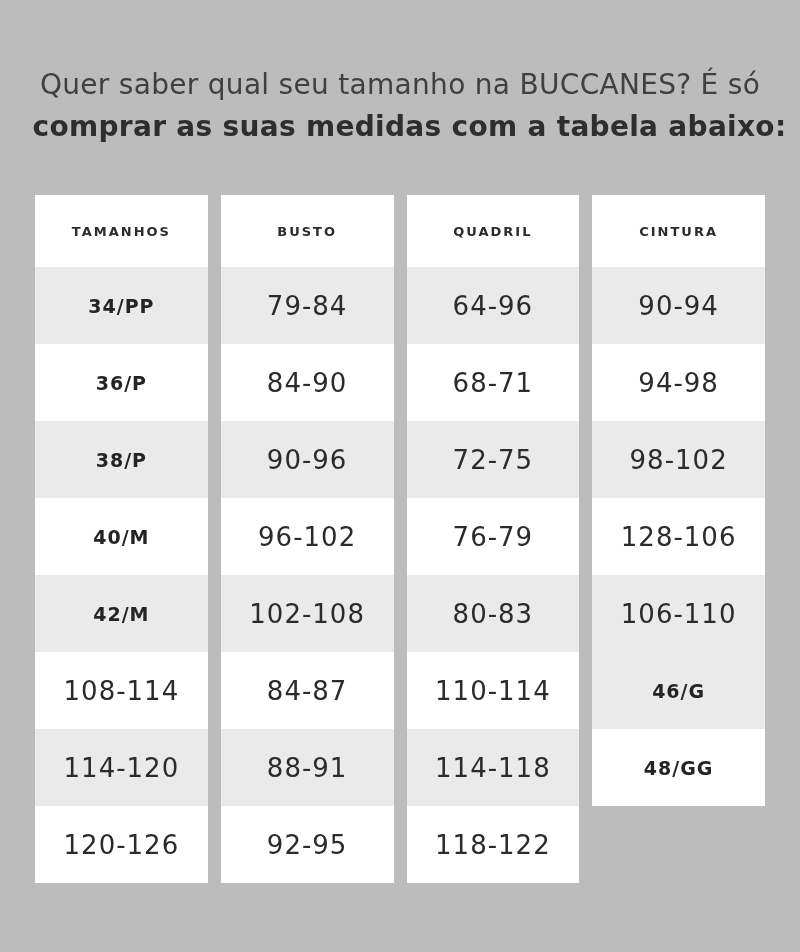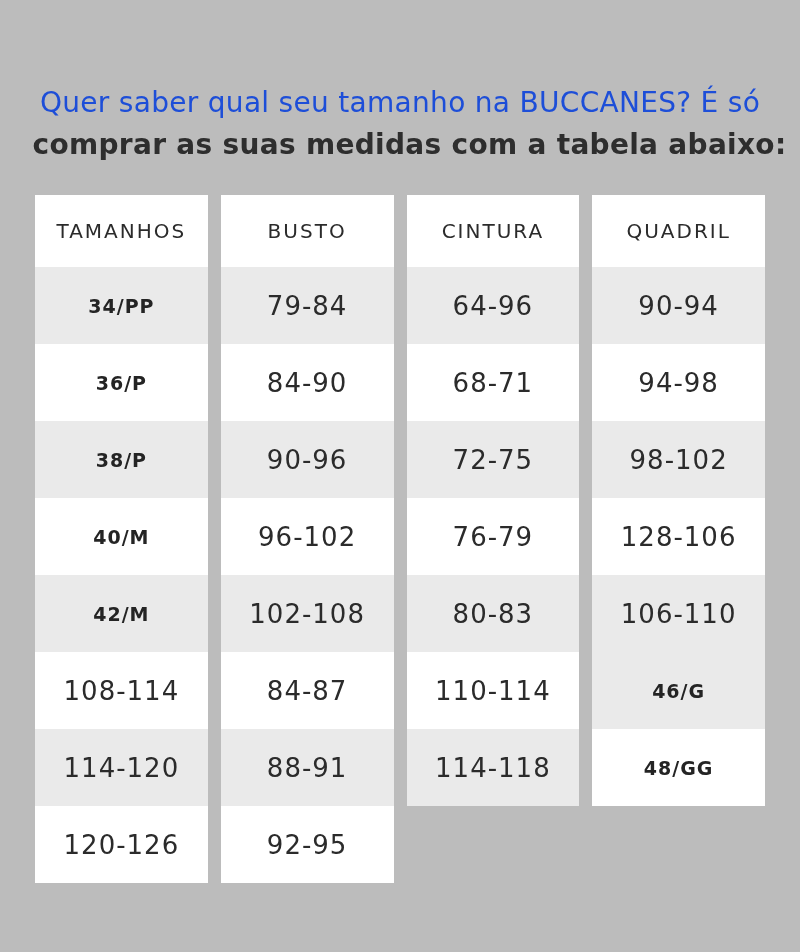--- a/index.html
+++ b/index.html
@@ -19,23 +19,22 @@
     position: absolute;
     top: 64px;
     left: 0;
     right: 0;
     text-align: center;
   }
   .intro-line1 {
     font-size: 28px;
     font-weight: 400;
     letter-spacing: 0.3px;
-    color: #1d4ed8;
+    color: #404040;
     line-height: 42px;
-    margin-top: 18px;
   }
   .intro-line2 {
     font-size: 28px;
     font-weight: 700;
     letter-spacing: 0.3px;
     color: #2e2e2e;
     line-height: 42px;
     margin-left: 19px;
   }
   .size-table {
@@ -51,22 +50,22 @@
   .cell {
     display: flex;
     align-items: center;
     justify-content: center;
     background: #ffffff;
   }
   .cell.alt {
     background: #eaeaea;
   }
   .cell.head {
-    font-size: 20px;
-    font-weight: 400;
+    font-size: 13px;
+    font-weight: 700;
     letter-spacing: 2px;
     color: #2b2b2b;
   }
   .cell.size {
     font-size: 19px;
     font-weight: 700;
     letter-spacing: 1px;
     color: #242424;
   }
   .cell.num {
@@ -83,22 +82,22 @@
 
   <div class="intro">
     <div class="intro-line1">Quer saber qual seu tamanho na BUCCANES? É só</div>
     <div class="intro-line2">comprar as suas medidas com a tabela abaixo:</div>
   </div>
 
   <div class="size-table">
 
     <div class="cell head">TAMANHOS</div>
     <div class="cell head">BUSTO</div>
+    <div class="cell head">QUADRIL</div>
     <div class="cell head">CINTURA</div>
-    <div class="cell head">QUADRIL</div>
 
     <div class="cell size alt">34/PP</div>
     <div class="cell num alt">79-84</div>
     <div class="cell num alt">64-96</div>
     <div class="cell num alt">90-94</div>
 
     <div class="cell size">36/P</div>
     <div class="cell num">84-90</div>
     <div class="cell num">68-71</div>
     <div class="cell num">94-98</div>
@@ -123,15 +122,16 @@
     <div class="cell num">110-114</div>
 
     <div class="cell size alt">46/G</div>
     <div class="cell num alt">114-120</div>
     <div class="cell num alt">88-91</div>
     <div class="cell num alt">114-118</div>
 
     <div class="cell size">48/GG</div>
     <div class="cell num">120-126</div>
     <div class="cell num">92-95</div>
+    <div class="cell num">118-122</div>
 
   </div>
 </div>
 
 </body></html>

